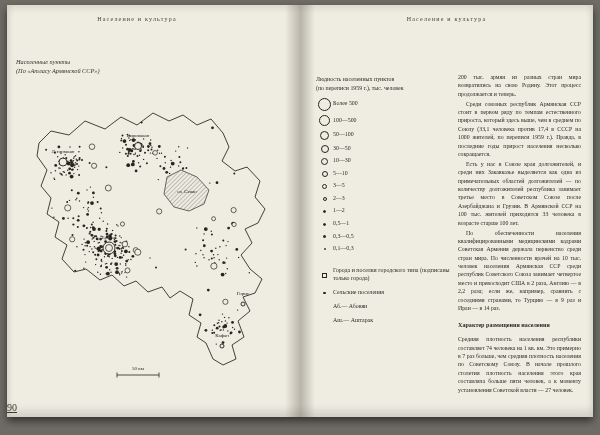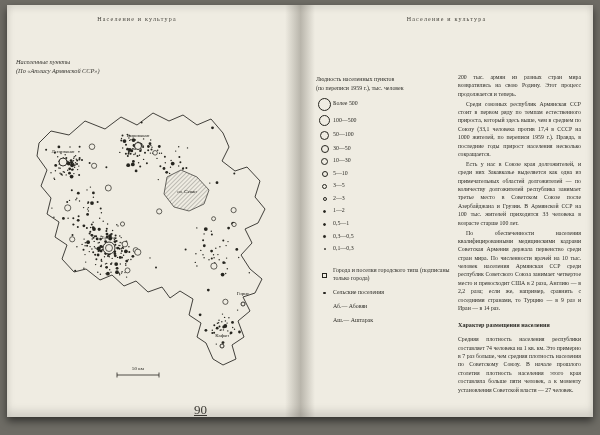--- a/index.html
+++ b/index.html
@@ -22,22 +22,22 @@
   }
   .page{position:absolute;top:0;height:412px;width:293px;}
   .page-left{left:0;}
   .page-right{left:293px;}
   .running-head{
     position:absolute;top:11px;left:0;width:100%;text-align:center;
     font-size:6px;letter-spacing:1.2px;color:#46443d;
   }
   .page-left .running-head{width:260px;}
   .pageno{
-    position:absolute;top:397px;left:0;width:100%;text-align:right;
-    font-size:13px;color:#3c3a34;text-decoration:underline;
+    position:absolute;top:397px;left:0;width:100%;text-align:left;
+    font-size:10px;color:#3c3a34;text-decoration:underline;
   }
   .page-left .pageno{width:200px;}
   .caption{
     position:absolute;left:9px;top:52px;
     font-style:italic;font-size:6.3px;line-height:1.5;color:#33322d;
   }
   #map{position:absolute;left:10px;top:84px;width:272px;height:296px;}
 
   
   .legend{

